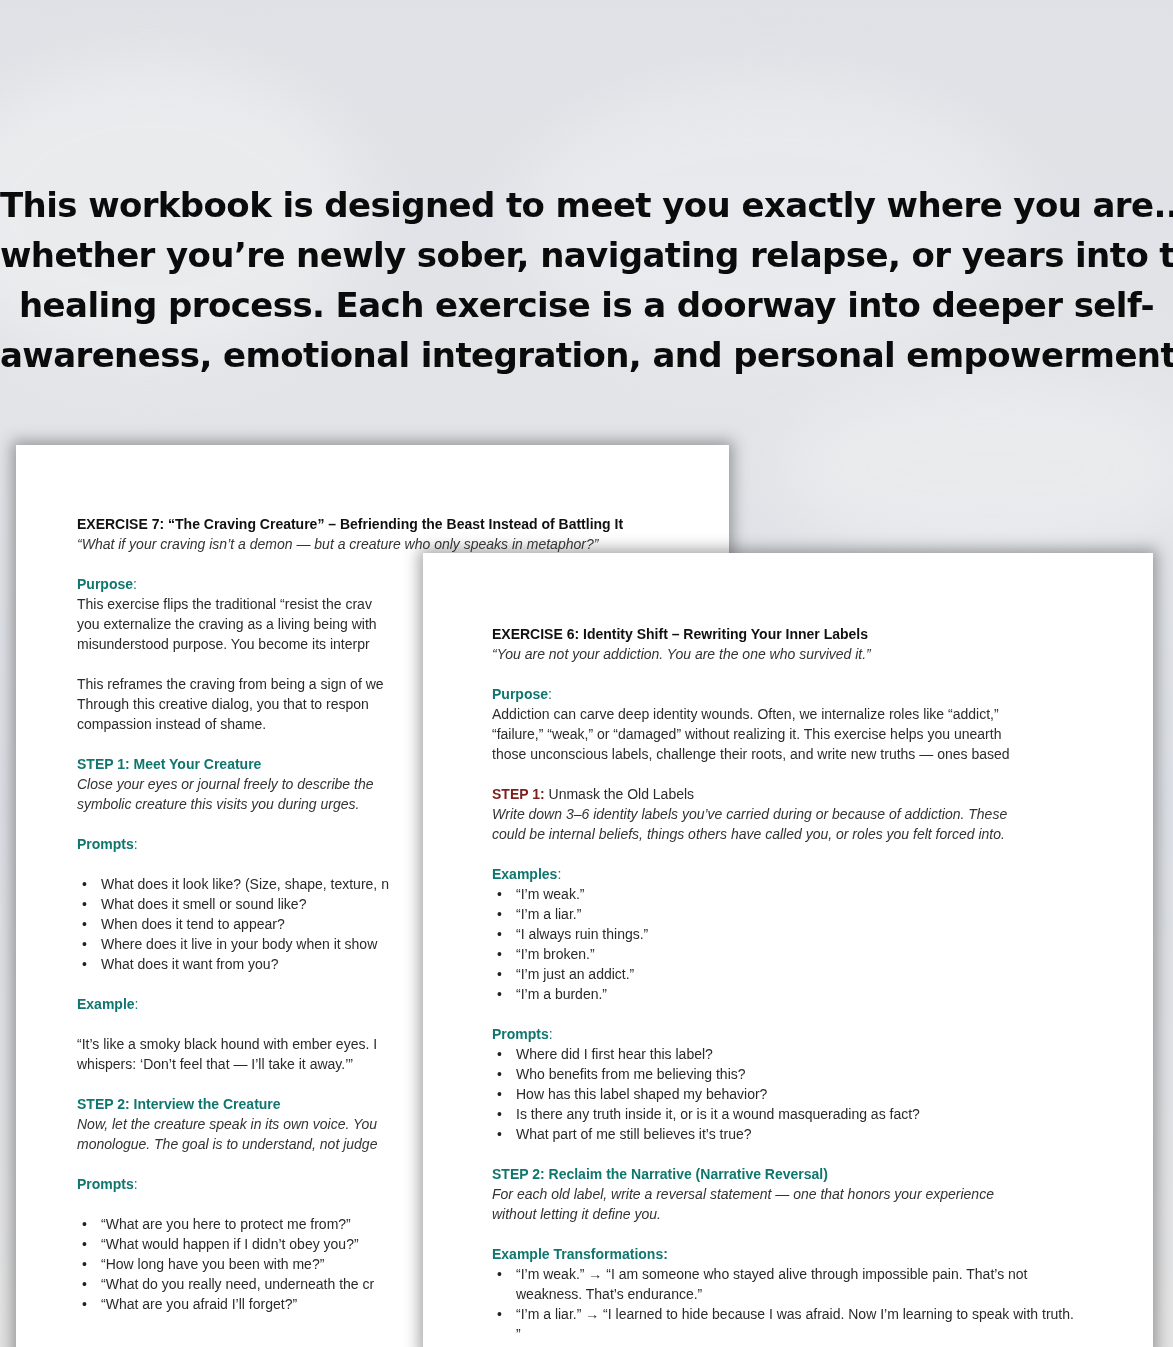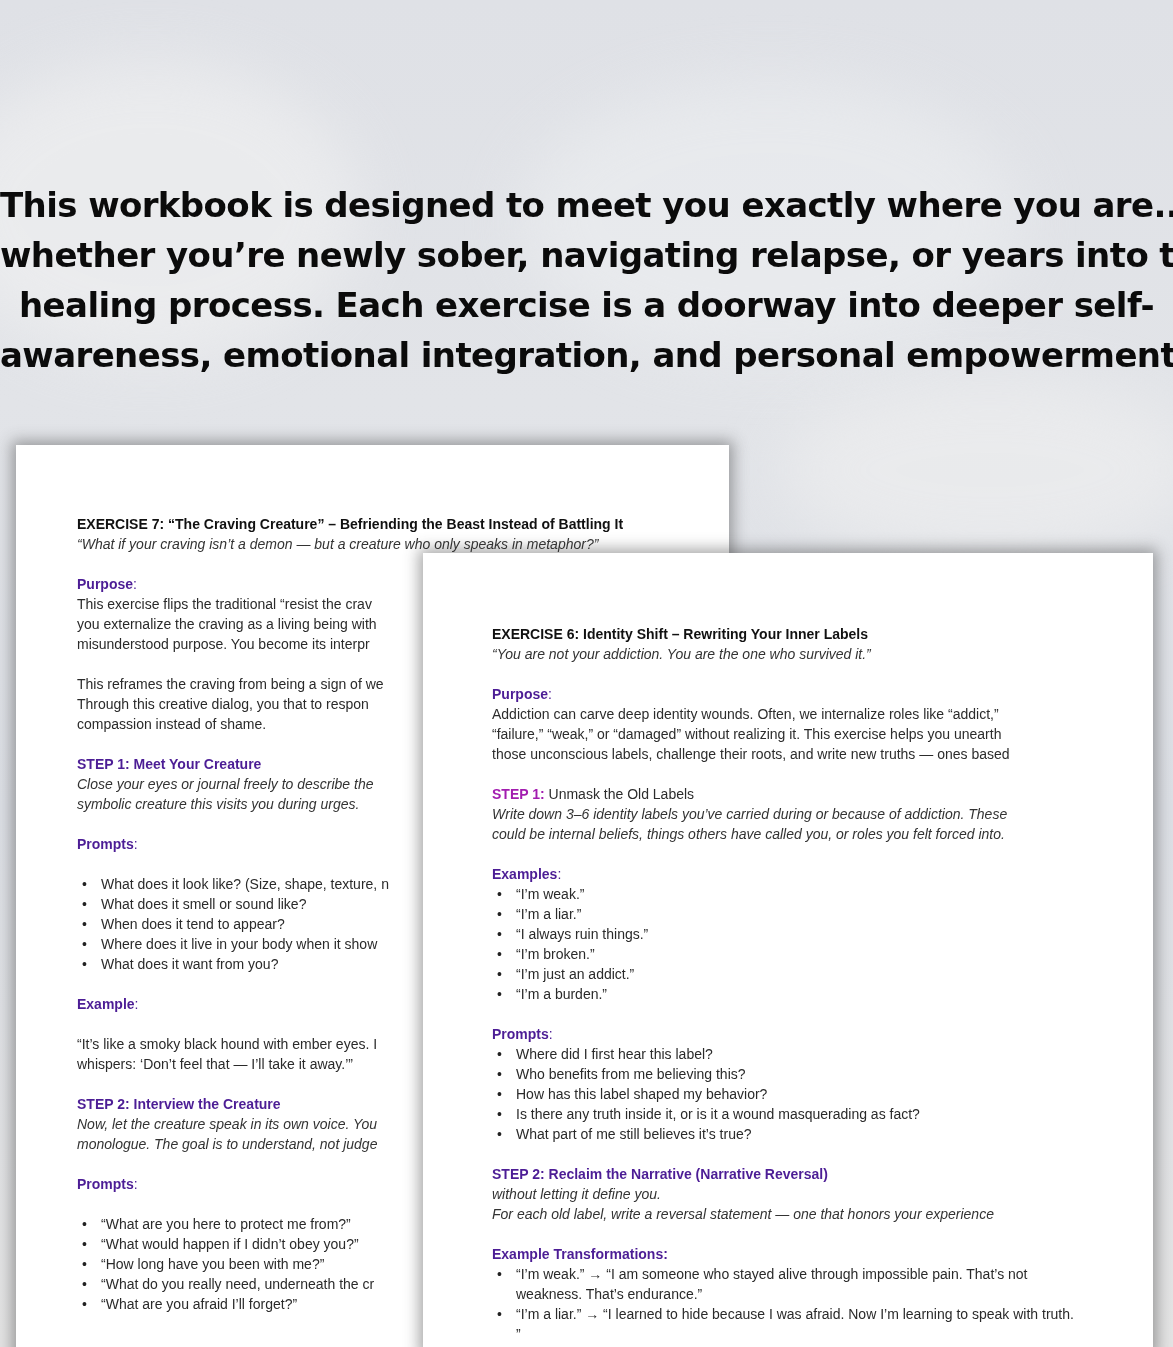--- a/index.html
+++ b/index.html
@@ -22,30 +22,30 @@
       font-family: "Liberation Sans", sans-serif; color: #2a2a2a;
       font-size: 14px; line-height: 20px; overflow: hidden;
     }
     .page-left { left: 16px; top: 413px; width: 713px; height: 928px; margin-top: 32px; }
     .page-right { left: 423px; top: 553px; width: 730px; height: 800px; }
     .content { position: absolute; }
     .page-left .content { left: 61px; top: 69px; width: 640px; }
     .page-right .content { left: 69px; top: 71px; width: 640px; }
     .title { font-weight: bold; color: #111; white-space: nowrap; }
     .quote { font-style: italic; color: #333; white-space: nowrap; }
-    .label { font-weight: bold; color: #4c1d95; }
+    .label { font-weight: bold; color: #0f766e; }
     .label .colon { font-weight: normal; }
     .para { white-space: nowrap; }
     .gap { height: 20px; }
     ul { margin: 0; padding: 0 0 0 24px; list-style: none; }
     li { position: relative; white-space: nowrap; }
     li::before { content: "\2022"; position: absolute; left: -19px; color: #222; }
     .wrap-li { white-space: normal; width: 565px; }
     .page-right .para { color: #2c2c2c; }
-    .step-head b { color: #a21caf; }
+    .step-head b { color: #7f1d1d; }
   </style>
 </head>
 <body>
 
 <div class="cloud" style="left:-60px;top:60px;width:420px;height:300px;background:#f3f3f3;"></div>
 <div class="cloud" style="left:520px;top:80px;width:500px;height:280px;background:#eef0f2;"></div>
 <div class="cloud" style="left:780px;top:380px;width:420px;height:180px;background:#f1f1f1;"></div>
 
 <div class="headline">
   <div>This workbook is designed to meet you exactly where you are...</div>
@@ -130,22 +130,22 @@
     <div class="label"><span>Prompts</span><span class="colon">:</span></div>
     <ul>
       <li>Where did I first hear this label?</li>
       <li>Who benefits from me believing this?</li>
       <li>How has this label shaped my behavior?</li>
       <li>Is there any truth inside it, or is it a wound masquerading as fact?</li>
       <li>What part of me still believes it’s true?</li>
     </ul>
     <div class="gap"></div>
     <div class="label">STEP 2: Reclaim the Narrative (Narrative Reversal)</div>
+    <div class="quote">For each old label, write a reversal statement — one that honors your experience</div>
     <div class="quote">without letting it define you.</div>
-    <div class="quote">For each old label, write a reversal statement — one that honors your experience</div>
     <div class="gap"></div>
     <div class="label">Example Transformations:</div>
     <ul>
       <li class="wrap-li">“I’m weak.” → “I am someone who stayed alive through impossible pain. That’s not weakness. That’s endurance.”</li>
       <li class="wrap-li">“I’m a liar.” → “I learned to hide because I was afraid. Now I’m learning to speak with truth. ”</li>
     </ul>
   </div>
 </div>
 
 </body></html>

